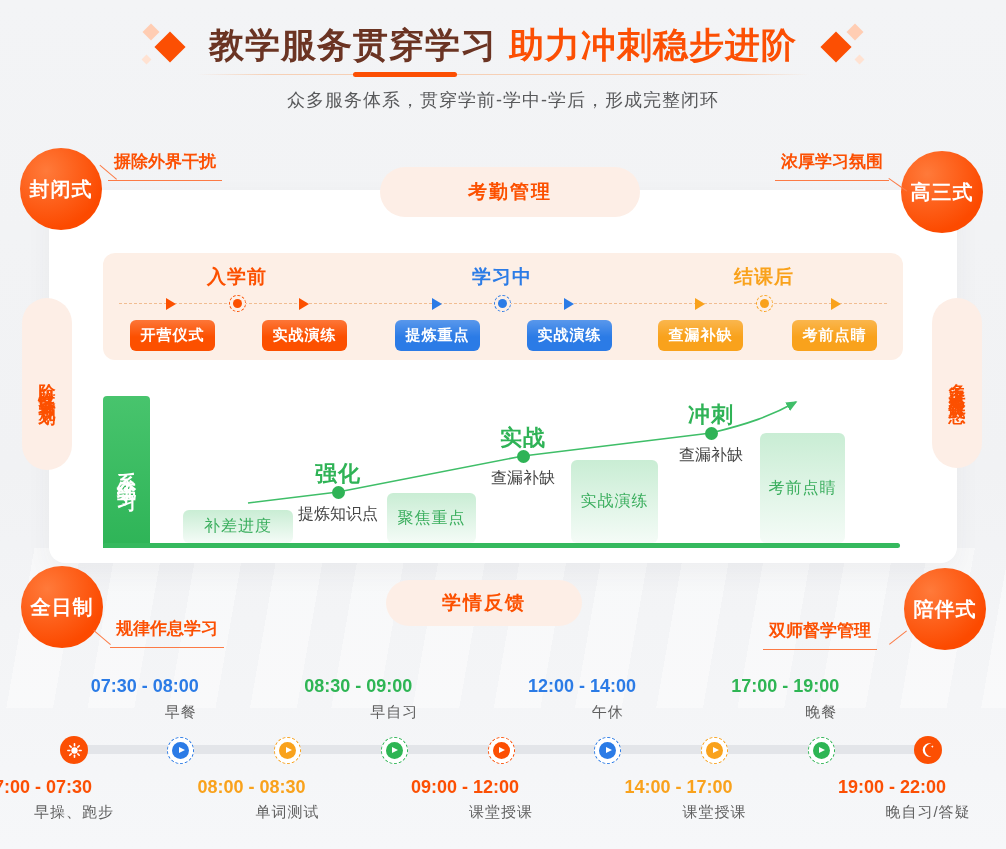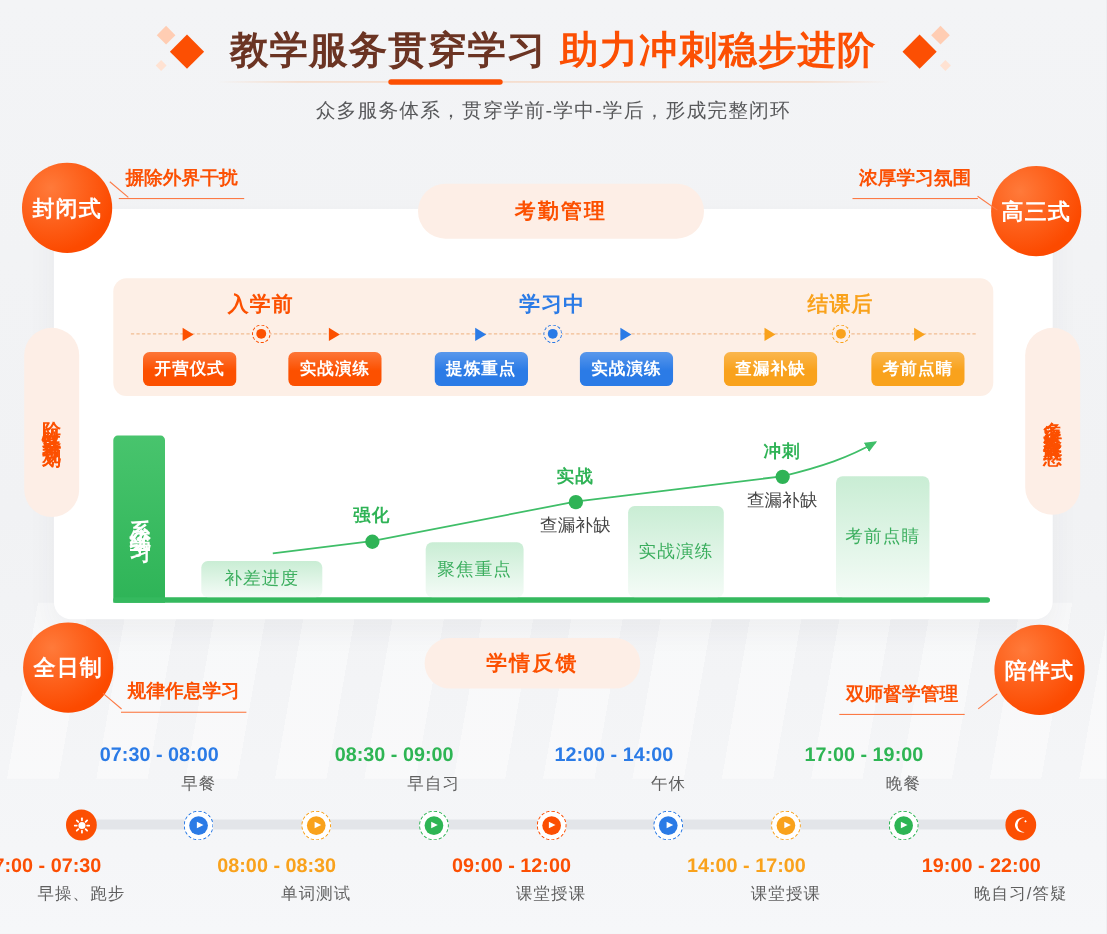--- a/index.html
+++ b/index.html
@@ -86,21 +86,21 @@
       background:linear-gradient(180deg,#48c46d,#2eb457); border-radius:4px 4px 0 0;
       color:#fff; font-size:19px; font-weight:bold; writing-mode:vertical-rl; text-orientation:upright;
       letter-spacing:8px; display:flex; align-items:center; justify-content:center; }
   .baseline { position:absolute; left:103px; top:543px; width:797px; height:5px;
       background:#35b95e; border-radius:3px; }
   .stage-block { position:absolute; background:linear-gradient(180deg,#c9edd4, rgba(234,248,239,.5));
       border-radius:6px; color:#3bae5e; font-size:16px; letter-spacing:1px;
       display:flex; align-items:center; justify-content:center; }
   .g-line { position:absolute; left:103px; top:390px; }
   .g-dot { position:absolute; width:13px; height:13px; border-radius:50%; background:#2fb356; }
-  .m-title { position:absolute; width:200px; text-align:center; font-size:16px;
+  .m-title { position:absolute; width:200px; text-align:center; font-size:22px;
       font-weight:bold; color:#2fb356; letter-spacing:1px; }
   .m-desc { position:absolute; width:200px; text-align:center; font-size:16px; color:#454545; }
 
   
   #schedule-layer { position:absolute; left:0; top:0; width:1006px; height:849px; z-index:2; }
   .sched-bar { position:absolute; left:60px; top:745px; width:880px; height:9px;
       border-radius:5px; background:#e3e5e9; }
   .s-ring { position:absolute; width:27px; height:27px; border-radius:50%;
       border:1.5px dashed; background:#fff; display:flex; align-items:center; justify-content:center; }
   .s-core { width:17px; height:17px; border-radius:50%;
@@ -196,20 +196,21 @@
       <path d="M145,113 L235,102 L420,66 L608,43 C645,34 668,26 693,12" fill="none" stroke="#3fbe68" stroke-width="1.6" marker-end="url(#ah)"></path>
     </svg>
     <div class="sys-bar">系统学习</div>
     <div class="baseline"></div>
   <div class="stage-block" style="left: 183px; top: 510px; width: 110px; height: 33px;">补差进度</div>
       <div class="stage-block" style="left: 387px; top: 493px; width: 89px; height: 50px;">聚焦重点</div>
       <div class="stage-block" style="left: 571px; top: 460px; width: 87px; height: 83px;">实战演练</div>
       <div class="stage-block" style="left: 760px; top: 433px; width: 85px; height: 110px;">考前点睛</div>
       <div class="g-dot" style="left: 331.5px; top: 485.5px;"></div>
       <div class="m-title" style="left: 238px; top: 459px;">强化</div>
+      <div class="m-desc" style="left: 238px; top: 504px;">提炼知识点</div>
       <div class="g-dot" style="left: 516.5px; top: 449.5px;"></div>
       <div class="m-title" style="left: 423px; top: 423px;">实战</div>
       <div class="m-desc" style="left: 423px; top: 468px;">查漏补缺</div>
       <div class="g-dot" style="left: 704.5px; top: 426.5px;"></div>
       <div class="m-title" style="left: 611px; top: 400px;">冲刺</div>
       <div class="m-desc" style="left: 611px; top: 445px;">查漏补缺</div>
     </div>
 
   <div id="schedule-layer">
     <div class="sched-bar"></div>
@@ -256,21 +257,21 @@
           <i class="s-play"></i>
         </div>
       </div>
       <div class="s-time" style="left: 411px; top: 777px; color: rgb(252, 79, 3);">09:00 - 12:00</div>
       <div class="s-act" style="left: 411px; top: 803px;">课堂授课</div>
       <div class="s-ring" style="left: 594.25px; top: 736.5px; border-color: rgb(43, 123, 230);">
         <div class="s-core" style="background: rgb(43, 123, 230);">
           <i class="s-play"></i>
         </div>
       </div>
-      <div class="s-time" style="left: 504px; top: 676px; color: rgb(43, 123, 230);">12:00 - 14:00</div>
+      <div class="s-time" style="left: 528px; top: 676px; color: rgb(43, 123, 230);">12:00 - 14:00</div>
       <div class="s-act" style="left: 517.75px; top: 703px;">午休</div>
       <div class="s-ring" style="left: 701px; top: 736.5px; border-color: rgb(249, 162, 28);">
         <div class="s-core" style="background: rgb(249, 162, 28);">
           <i class="s-play"></i>
         </div>
       </div>
       <div class="s-time" style="left: 624.5px; top: 777px; color: rgb(249, 162, 28);">14:00 - 17:00</div>
       <div class="s-act" style="left: 624.5px; top: 803px;">课堂授课</div>
       <div class="s-ring" style="left: 807.75px; top: 736.5px; border-color: rgb(46, 181, 84);">
         <div class="s-core" style="background: rgb(46, 181, 84);">

